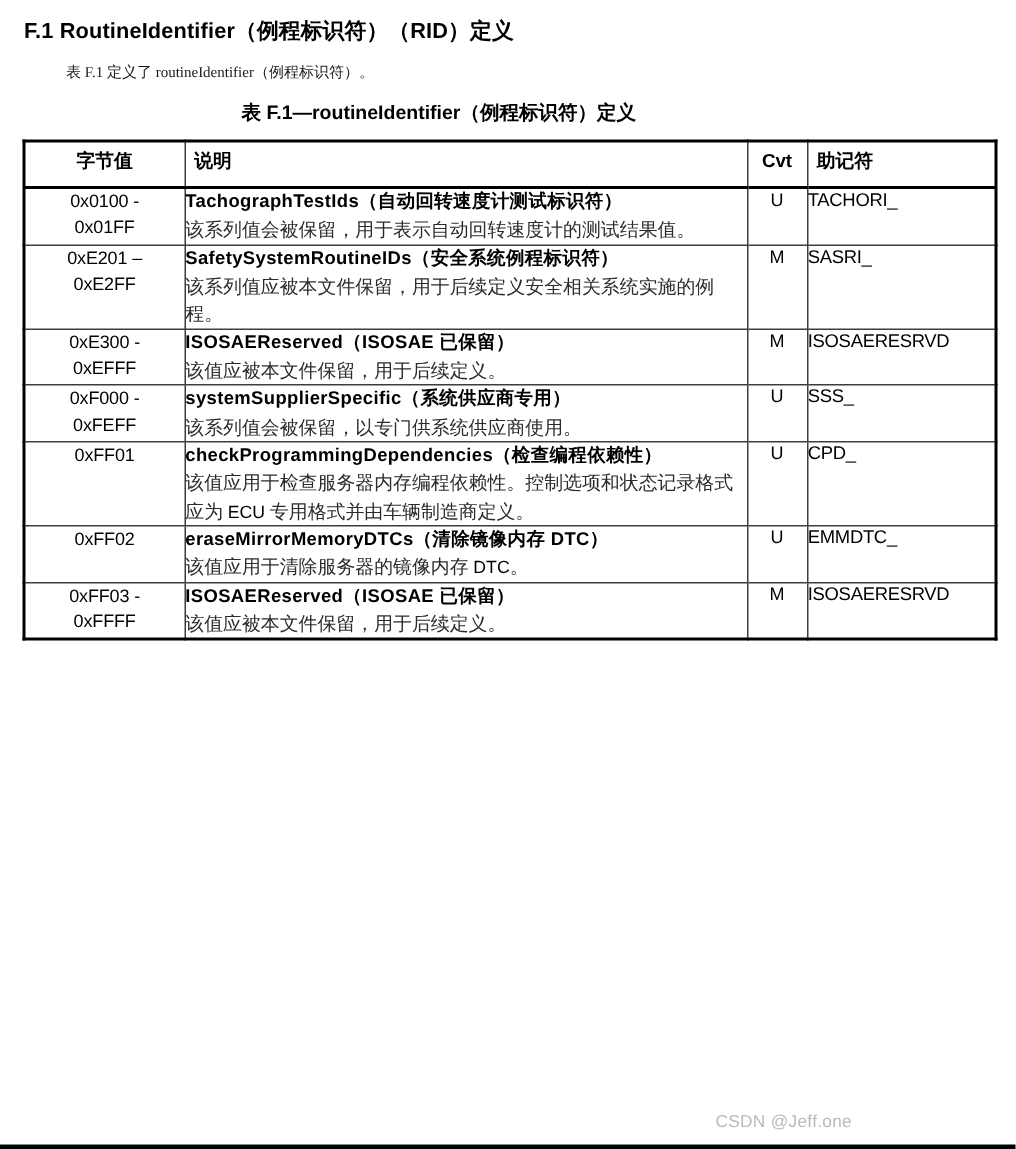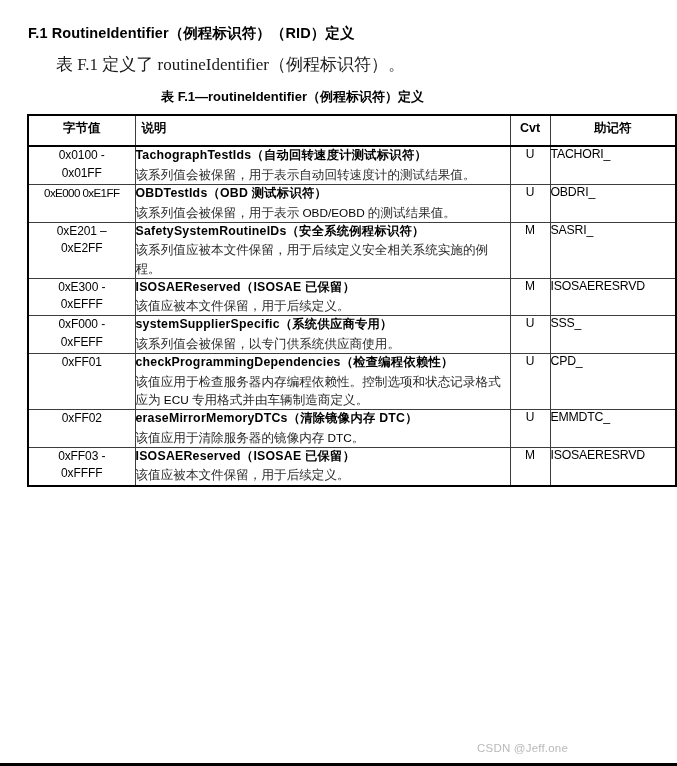--- a/index.html
+++ b/index.html
@@ -12,36 +12,36 @@
     height: 766px;
     font-family: "Liberation Sans", "DejaVu Sans", sans-serif;
     color: #000000;
     position: relative;
     overflow: hidden;
   }
   #page {
     position: relative;
     width: 585px;
     height: 766px;
-    padding: 12px;
+    padding: 0;
     box-sizing: border-box;
   }
 
   
   .section-heading {
     font-size: 14.5px;
     font-weight: bold;
     letter-spacing: 0.1px;
     margin: 0;
     padding: 12px 0 0 16px;
     line-height: 1.35;
     white-space: nowrap;
   }
   .intro-line {
-    font-size: 17px;
+    font-size: 10px;
     margin: 0;
     padding: 10px 0 0 44px;
     line-height: 1.35;
     font-family: "Liberation Serif", "DejaVu Serif", serif;
     color: #1a1a1a;
   }
   .table-caption {
     font-size: 13px;
     font-weight: bold;
     text-align: center;
@@ -76,21 +76,21 @@
     font-size: 12.5px;
     font-weight: bold;
     padding: 5px 6px 6px 6px;
     line-height: 1.2;
     height: 18px;
     margin-top: 48px;
   }
   th.h-byte { text-align: center; }
   th.h-desc { text-align: left; padding-left: 9px; }
   th.h-cvt  { text-align: center; font-family: "Liberation Sans", sans-serif; }
-  th.h-mnem { text-align: center; padding-left: 7px; }
+  th.h-mnem { text-align: left; padding-left: 7px; }
 
   td.byte {
     text-align: center;
     font-size: 12px;
     padding: 6px 3px 7px 3px;
     line-height: 1.45;
     white-space: pre-line;
     letter-spacing: -0.1px;
   }
   td.byte.tight { letter-spacing: -0.6px; font-size: 11.6px; }
@@ -184,29 +184,20 @@
           <tr>
             <td class="byte">0x0100 -<br>0x01FF</td>
             <td class="desc">
               <div class="d-title">TachographTestIds（自动回转速度计测试标识符）</div>
               <div class="d-body">该系列值会被保留，用于表示自动回转速度计的测试结果值。</div>
             </td>
             <td class="cvt">U</td>
             <td class="mnem">TACHORI_</td>
           </tr>
           <tr>
-            <td class="byte tight">0xE000 0xE1FF</td>
-            <td class="desc">
-              <div class="d-title">OBDTestIds（OBD 测试标识符）</div>
-              <div class="d-body">该系列值会被保留，用于表示 <span class="lat">OBD/EOBD</span> 的测试结果值。</div>
-            </td>
-            <td class="cvt">U</td>
-            <td class="mnem">OBDRI_</td>
-          </tr>
-          <tr>
             <td class="byte">0xE201 –<br>0xE2FF</td>
             <td class="desc">
               <div class="d-title">SafetySystemRoutineIDs（安全系统例程标识符）</div>
               <div class="d-body">该系列值应被本文件保留，用于后续定义安全相关系统实施的例程。</div>
             </td>
             <td class="cvt">M</td>
             <td class="mnem">SASRI_</td>
           </tr>
           <tr>
             <td class="byte">0xE300 -<br>0xEFFF</td>

